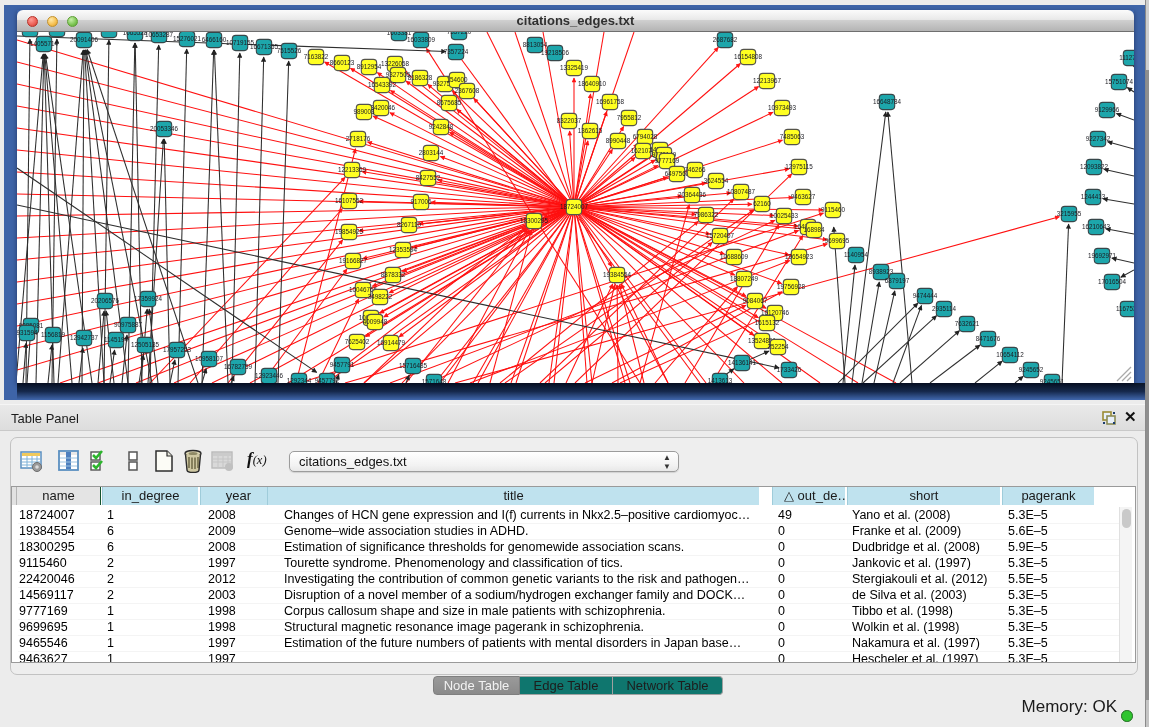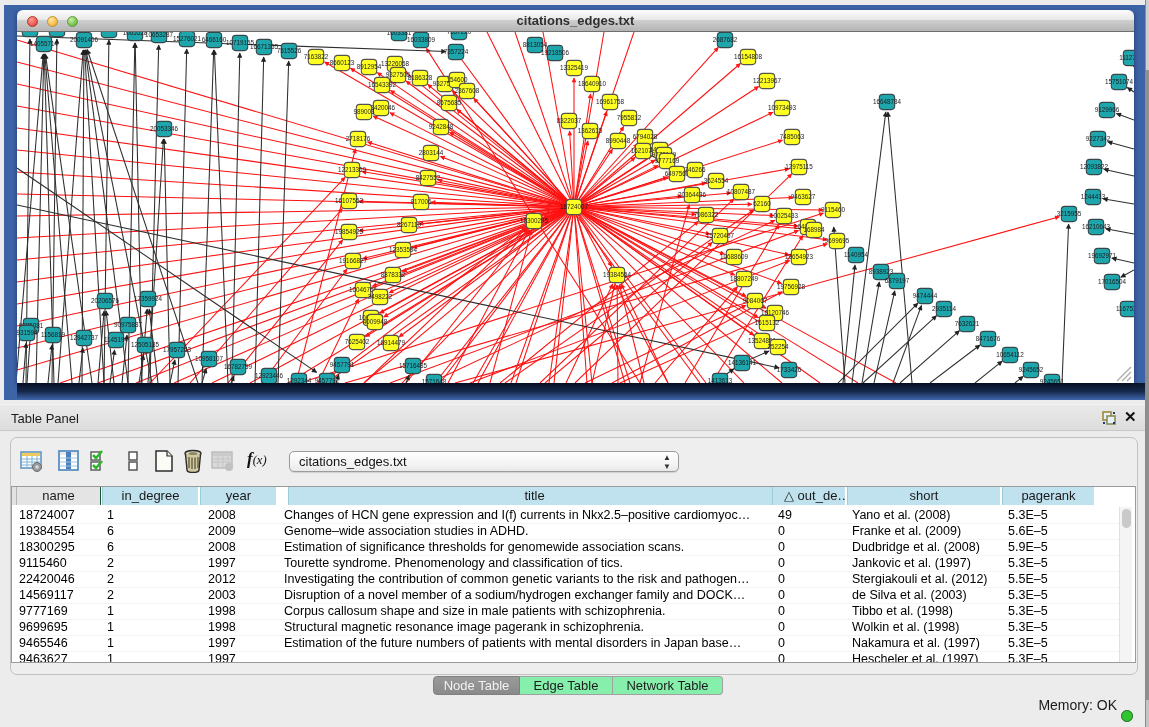--- a/index.html
+++ b/index.html
@@ -38,46 +38,46 @@
  font-size:13px;color:#111;line-height:19px;padding-left:9px}
 #comboarr{left:660px;top:451px;width:14px;height:21px;font-size:8px;color:#333;text-align:center;line-height:9px;padding-top:2px}
 
 #tablewrap{left:11px;top:486px;width:1125px;height:177px;background:#fff;border:1px solid #9a9a9a;overflow:hidden}
 #thead{left:5px;top:0px;height:19px;width:1111px;font-size:13px;color:#1a1a1a}
 #thead span{position:absolute;top:0;height:18px;line-height:18px;text-align:center;white-space:nowrap;overflow:hidden;
  background:#bfe2ee;border-right:1px solid #fff;border-left:1px solid #9fccda}
 #thead .h0{left:0;width:84px;background:#e4e4e4;border-left:none;border-right:1px solid #14532d}
 #thead .h1{left:85px;width:97px}
 #thead .h2{left:183px;width:77px}
-#thead .h3{left:271px;width:493px}
+#thead .h3{left:250px;width:493px}
 #thead .h4{left:755px;width:74px;text-align:center;padding-left:11px}
 #thead .h5{left:830px;width:154px}
 #thead .h6{left:985px;width:93px}
 #tbody{left:6px;top:20.5px;width:1111px;font-size:12.5px;color:#000}
 .tr{position:relative;height:16px;line-height:15px;border-bottom:1px solid #f4f4f4;white-space:nowrap}
 .tr span{position:absolute;top:0;overflow:hidden}
 .c0{left:1px;width:83px}
 .c1{left:89px;width:92px}
 .c2{left:190px;width:70px}
 .c3{left:266px;width:488px}
 .c4{left:760px;width:64px}
 .c5{left:834px;width:154px;text-align:left}
 .c6{left:990px;width:88px}
 
 #vsb{left:1107px;top:20px;width:13px;height:158px;background:#f4f4f4;border-left:1px solid #e0e0e0}
 #vsbthumb{left:1.5px;top:2px;width:9px;height:19px;background:#c9c9c9;border-radius:5px}
 
 #tabs{left:433px;top:676px;height:19px;font-size:13px}
-.tab{position:absolute;top:0;height:19px;line-height:18px;text-align:center;background:#86efac;
+.tab{position:absolute;top:0;height:19px;line-height:18px;text-align:center;background:#0f766e;
  border:1px solid #a0a0a0;color:#1d1d1d}
 #tab1{left:0;width:87px;border-radius:4px 0 0 4px;background:linear-gradient(180deg,#9a9a9a,#8a8a8a);color:#f2f2f2;border-color:#7f7f7f}
 #tab2{left:87px;width:93px;border-left:none}
 #tab3{left:180px;width:110px;border-left:none;border-radius:0 4px 4px 0}
 
-#mem{right:32px;top:697px;font-size:14px;color:#1a1a1a;left:auto}
+#mem{right:32px;top:697px;font-size:17px;color:#1a1a1a;left:auto}
 #memdot{left:1121px;top:710px;width:11.5px;height:11.5px;border-radius:50%;background:#2fc52f;border:1.5px solid #1e6b1e}
 </style></head>
 <body>
 <div class="abs" id="frame"></div>
 <div class="abs" id="frameshadow"></div>
 <div class="abs" id="win">
   <div class="abs" id="titlebar">
     <div id="title">citations_edges.txt</div>
     <div class="abs tl" id="tlr"></div>
       <div class="abs tl" id="tly"></div>

